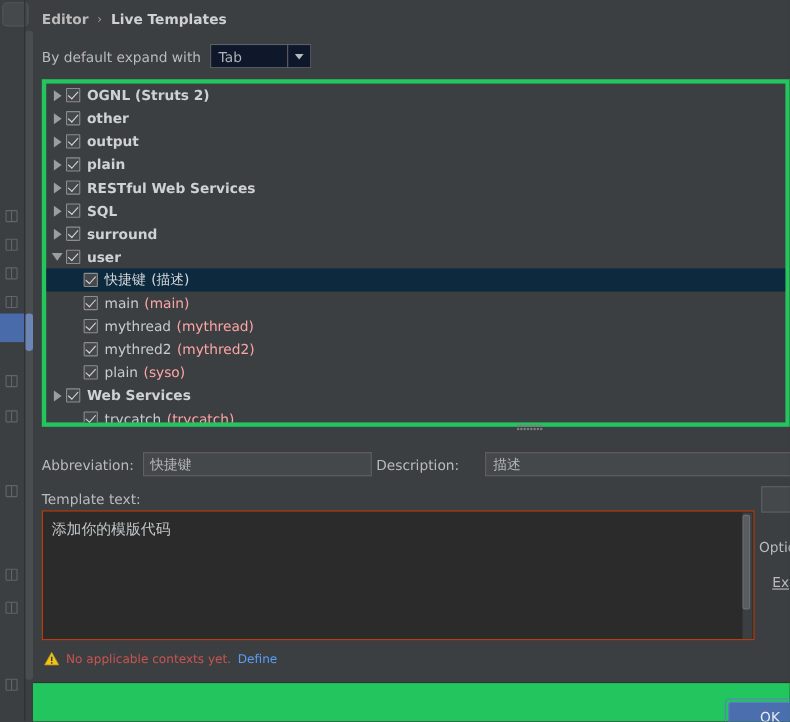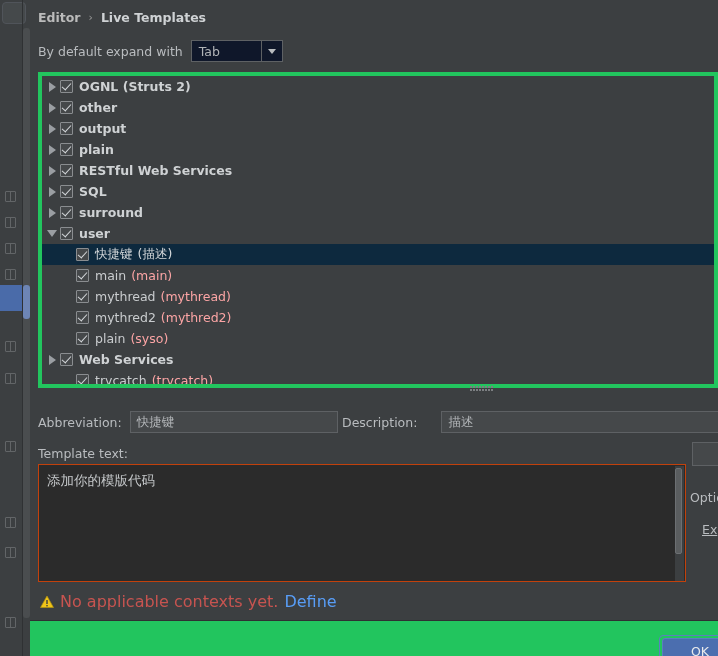--- a/index.html
+++ b/index.html
@@ -182,21 +182,21 @@
   }
   .opt-sub {
     position: absolute; left: 672px; top: 522px;
     font-size: 12.5px; color: #b9bcbf; white-space: nowrap; text-align: center;
   }
   .opt-sub u { text-decoration: underline; }
 
   
   .warn {
     position: absolute; left: 10px; top: 592px;
-    display: flex; align-items: center; gap: 6px; font-size: 16px;
+    display: flex; align-items: center; gap: 6px; font-size: 11px;
   }
   .warn-ico { width: 14px; height: 14px; position: relative; }
   .warn-ico svg { display: block; }
   .warn-msg { color: #c75450; }
   .warn-link { color: #589df6; }
 
   
   .footer-sep {
     position: absolute; left: 0; top: 620px; width: 688px; height: 1px;
     background: #2f3133;

